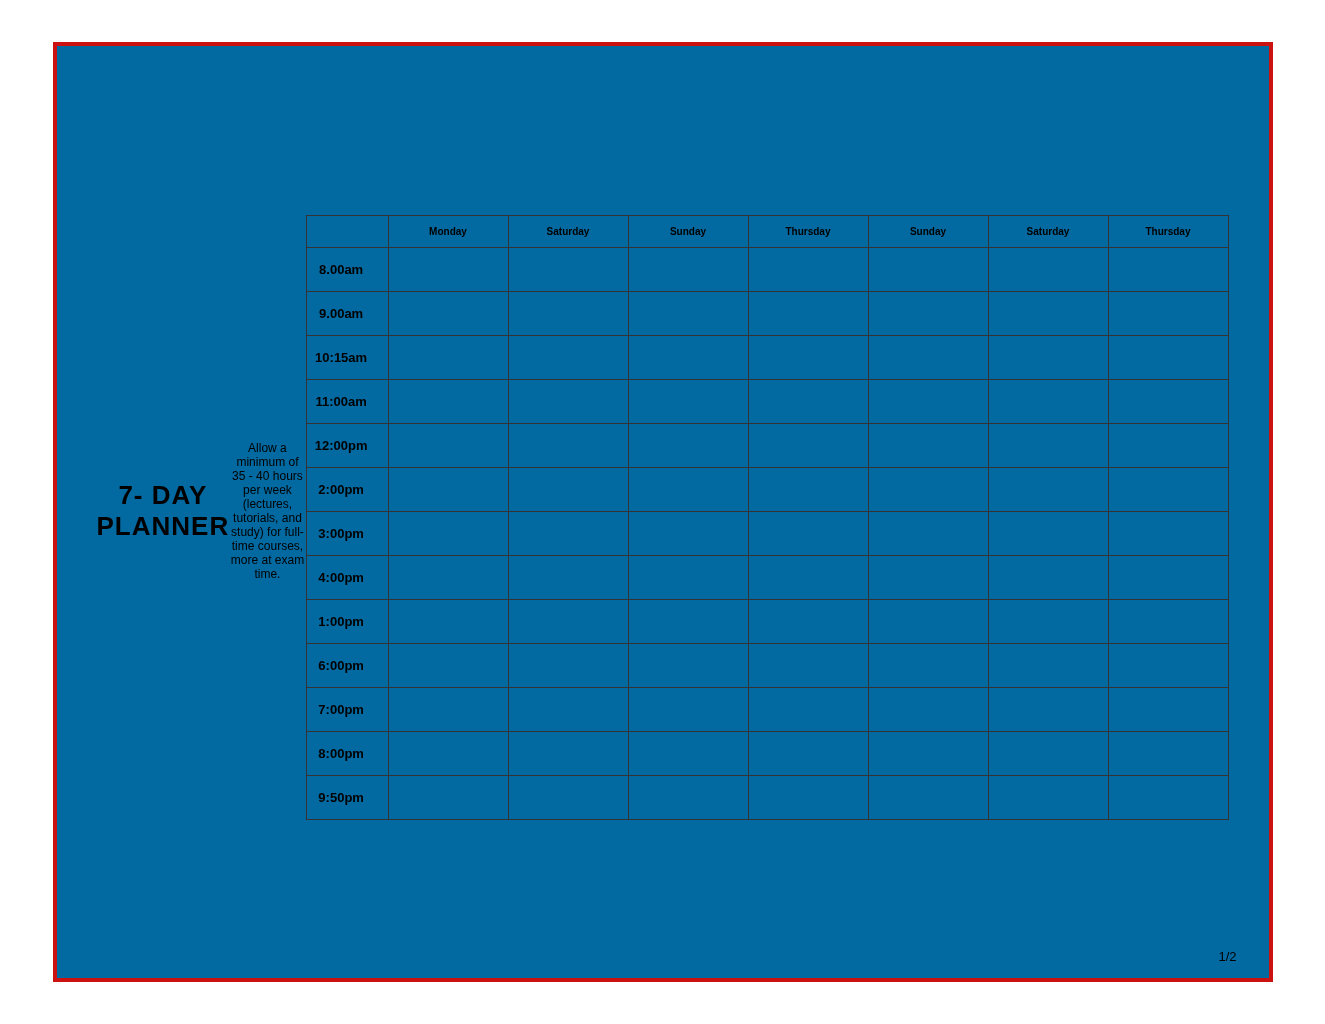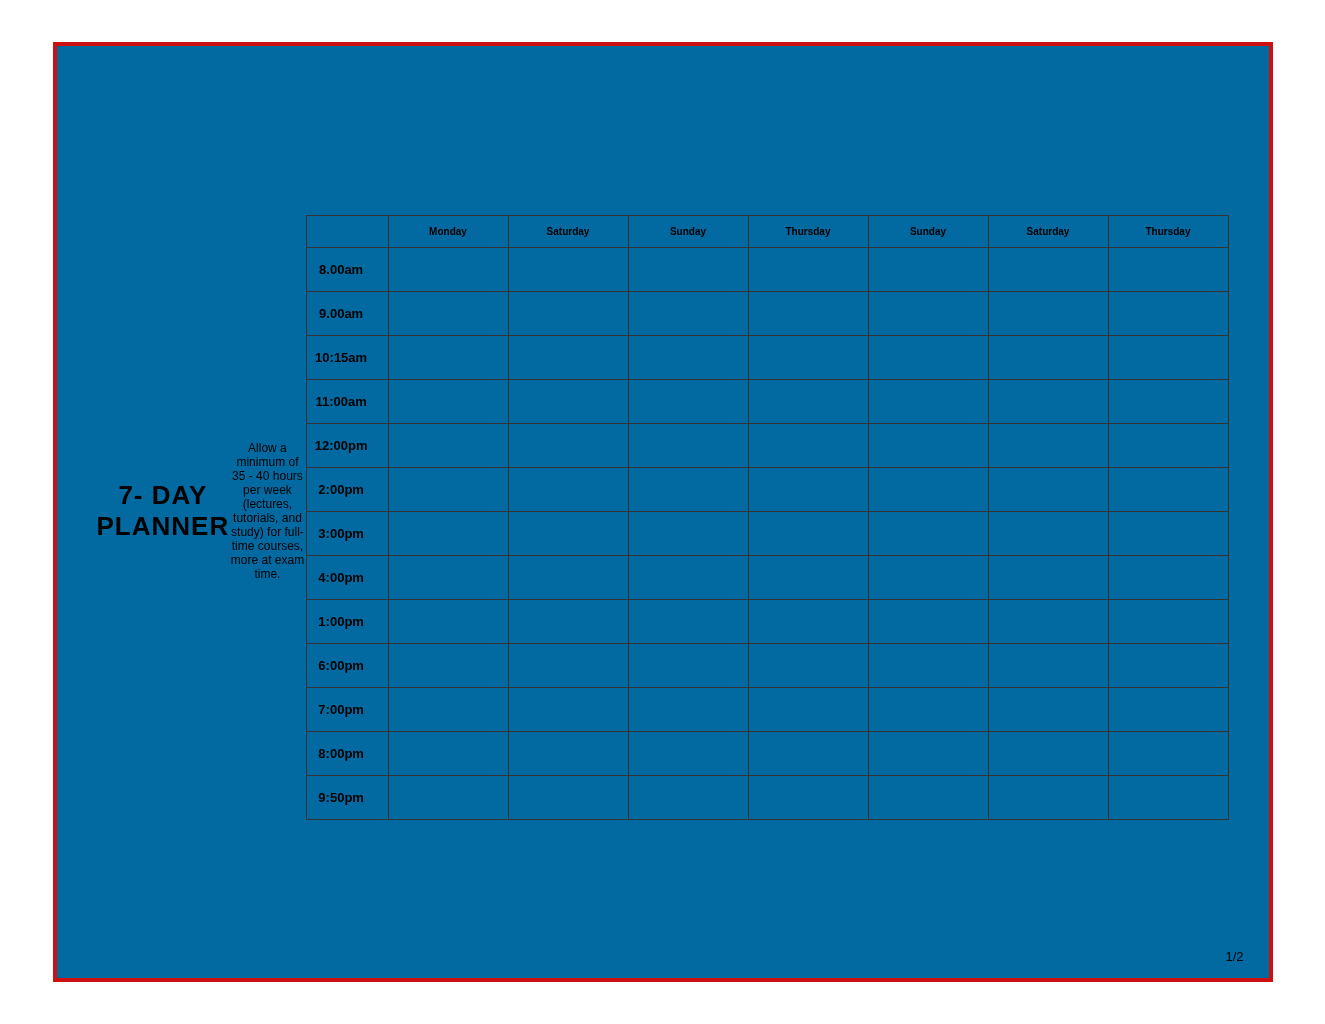--- a/index.html
+++ b/index.html
@@ -82,21 +82,21 @@
       width: 90px;
     }
 
     .col-day {
       width: 155px;
     }
 
     .page-number {
       position: absolute;
       bottom: 14px;
-      right: 25px;
+      right: 32px;
       font-size: 13px;
       font-weight: normal;
       text-align: center;
     }
   </style>
 </head>
 <body>
 
 <div class="page-container">
   <h1 class="page-title">7- DAY PLANNER</h1>

